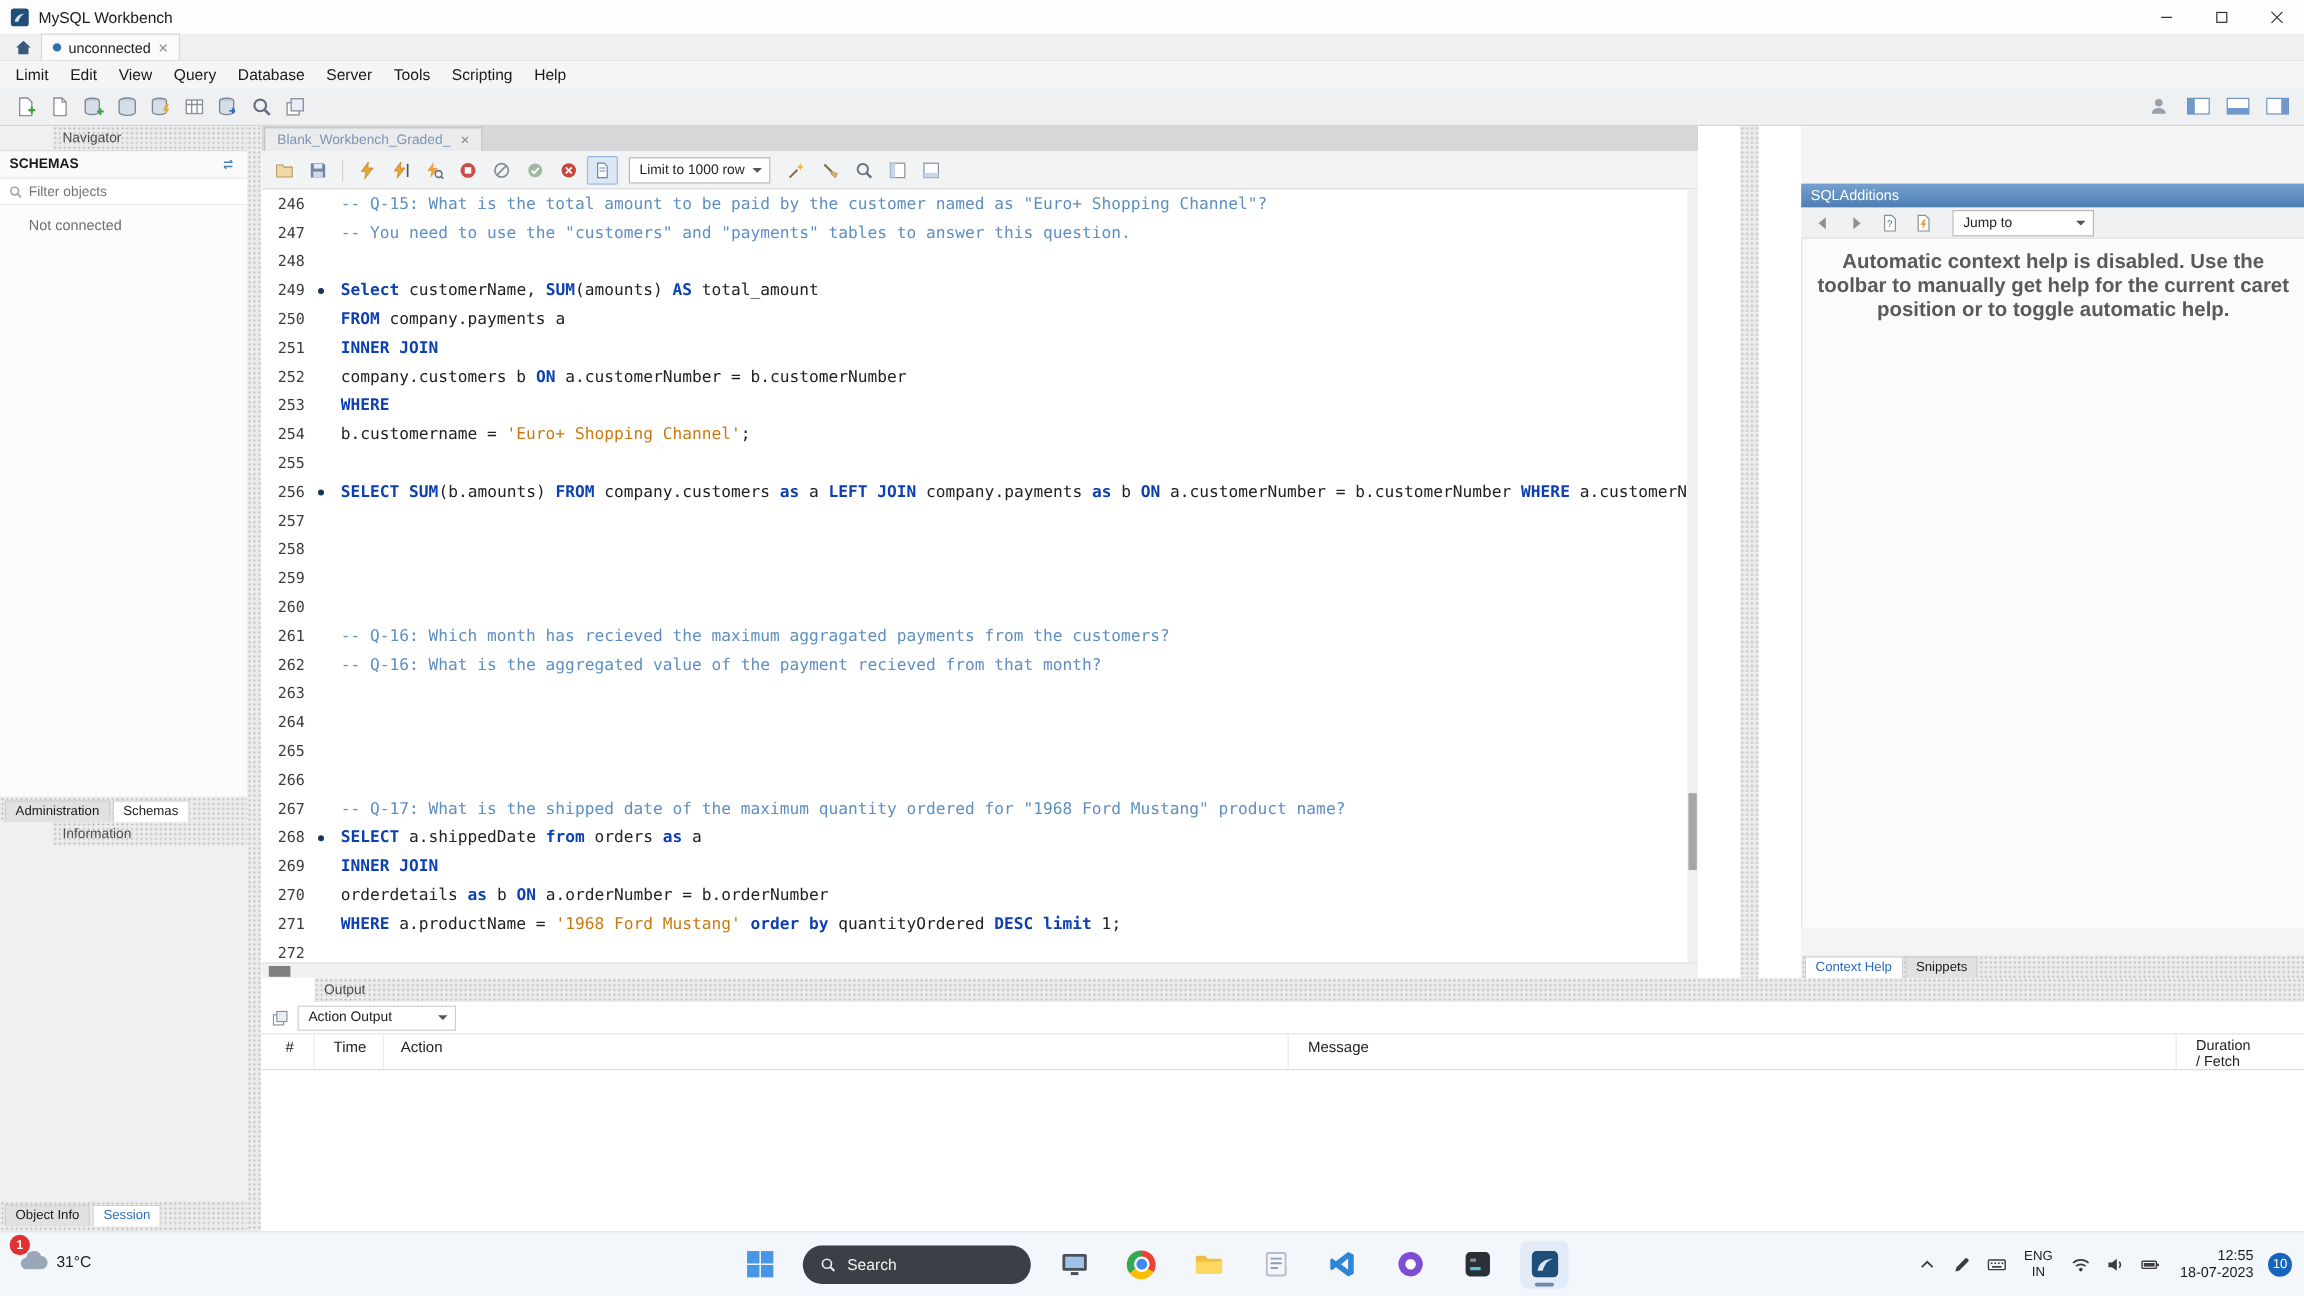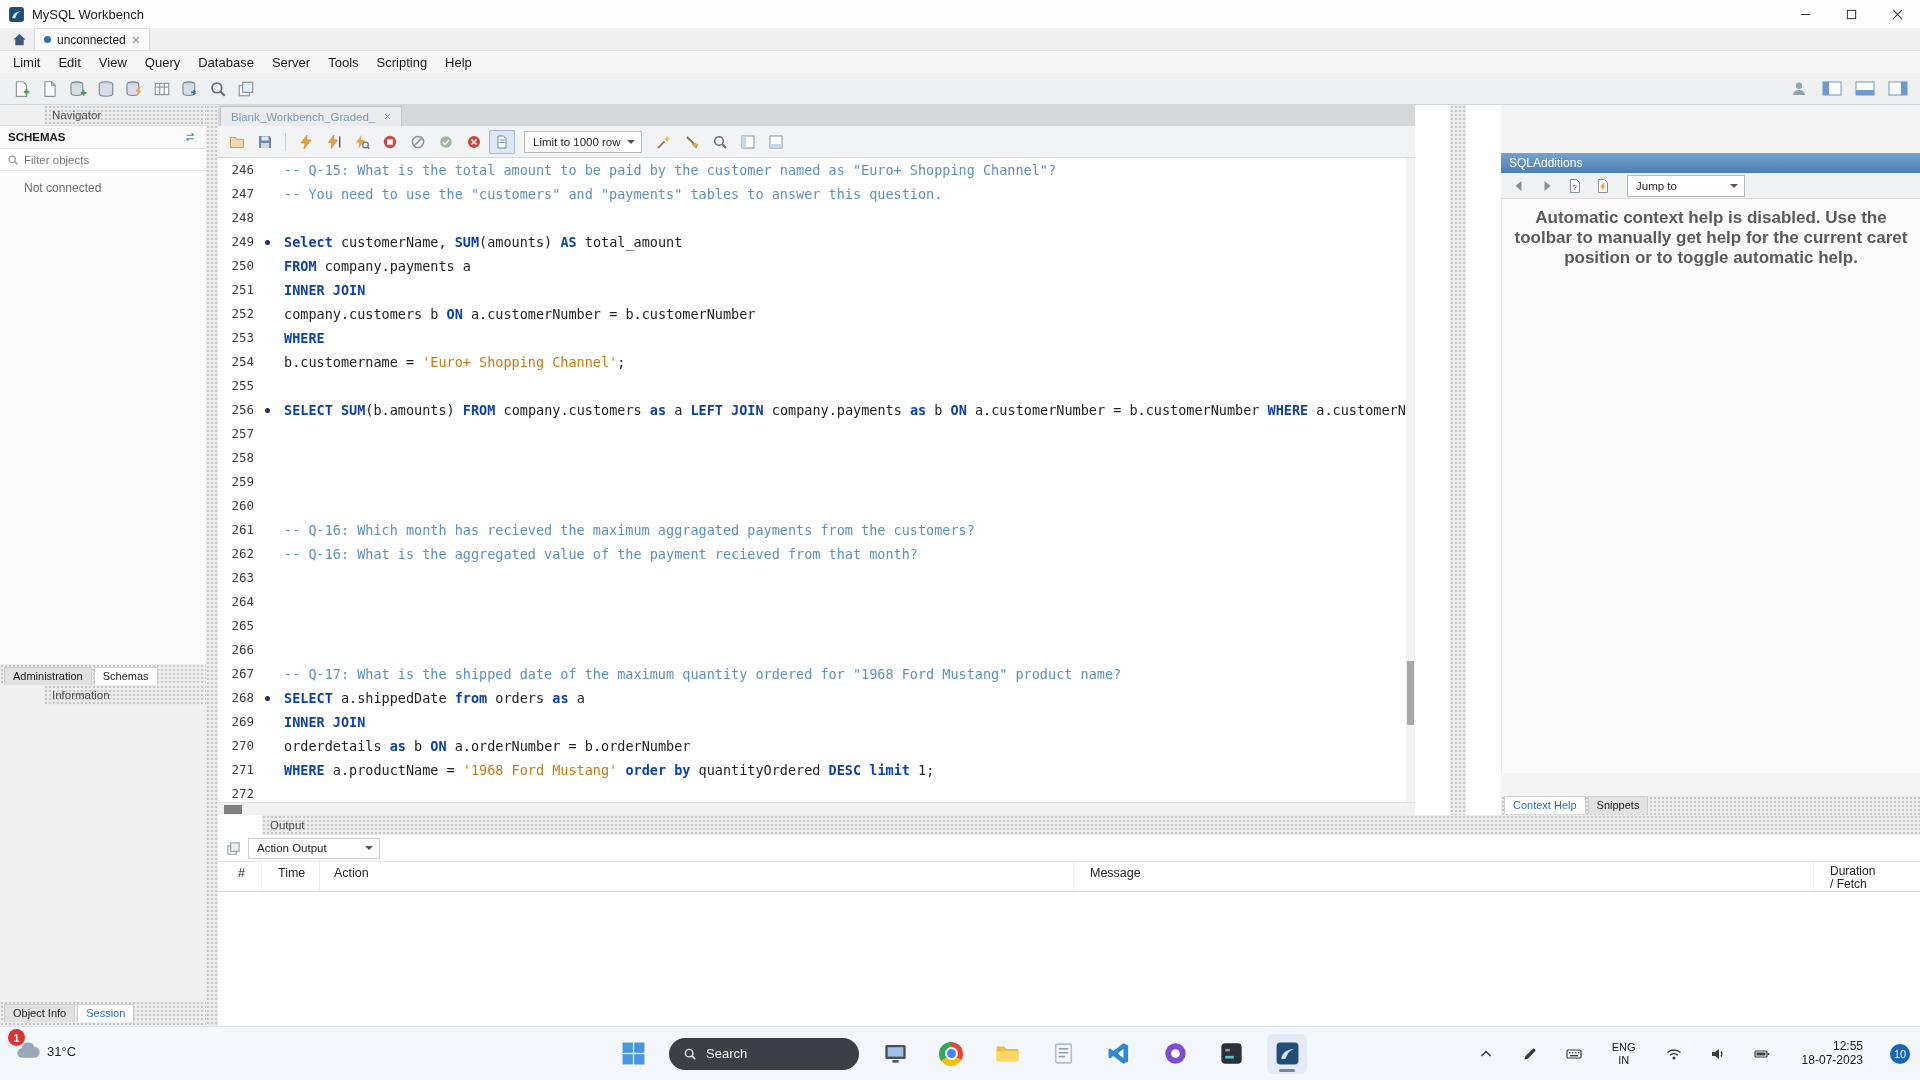--- a/index.html
+++ b/index.html
@@ -85,21 +85,21 @@
   .hthumb { position:absolute; left:6px; top:2px; width:18px; height:9px; background:#7f7f7f; }
 
   
   .right-panel { width:419px; display:flex; flex-direction:column; background:#f4f4f4; min-width:419px; }
   .rp-title { height:22px; background:linear-gradient(#76a1cf,#4d7eb2); color:#fff; font-size:12px; display:flex; align-items:center; padding:0 8px;margin-top:48px; }
   .rp-toolbar { height:28px; background:#f0f1f2; border-bottom:1px solid #dcdcdc; display:flex; align-items:center; padding:0 6px; gap:4px; }
   .rp-toolbar .stbtn { width:24px; height:22px; }
   .jump-dd { width:118px; margin-left:8px; }
   .rp-content { height:620px; background:#fbfbfb; border-left:1px solid #e2e2e2; }
   .help-text { margin:9px 7px; font-size:17px; font-weight:bold; color:#5a5a5a; text-align:center; line-height:1.18; }
-  .rp-tabs { height:20px; display:flex; align-items:flex-start; padding-left:3px; gap:2px;margin-top:23px; }
+  .rp-tabs { height:20px; display:flex; align-items:flex-end; padding-left:3px; gap:2px;margin-top:23px; }
   .rp-tab { font-size:11px; padding:2px 8px 3px; background:#e1e1e1; border:1px solid #cfcfcf; border-bottom:none; }
   .rp-tab.active { background:#fff; color:#2b6cc4; }
   .rp-filler { flex:1; background:#f0f0f0; }
 
   
   .output-panel { height:211px; display:flex; flex-direction:column; background:#fff; }
   .output-panel .panel-header { height:20px; }
   .action-row { height:26px; display:flex; align-items:center; gap:7px; padding-left:8px; background:#fff; }
   .action-row .ar-ic svg { width:15px; height:15px; }
   .action-dd { width:132px; height:21px; border:1px solid #cfcfcf; }
@@ -120,21 +120,21 @@
   .temp { font-size:13px; color:#222; }
   .tb-center { margin:0 auto; display:flex; align-items:center; gap:16px; }
   .titem { width:40px; height:40px; border-radius:6px; display:flex; align-items:center; justify-content:center; position:relative; }
   .titem svg { width:25px; height:25px; }
   .titem.active { background:#e2ebf7; }
   .indicator { position:absolute; bottom:2px; left:50%; transform:translateX(-50%); width:16px; height:3px; border-radius:2px; background:#6f88a8; }
   .tsearch { height:32px; width:190px; background:#3c3f46; border-radius:16px; display:flex; align-items:center; gap:9px; padding:0 14px; color:#f2f2f2; font-size:13px; }
   .tsearch svg { width:14px; height:14px; }
   .chrome { width:24px; height:24px; border-radius:50%; background:conic-gradient(#ea4335 0 120deg,#fbbc05 120deg 235deg,#34a853 235deg 360deg); position:relative; }
   .chrome::after { content:""; position:absolute; inset:5.5px; border-radius:50%; background:#4285f4; border:2.5px solid #fff; }
-  .tb-tray { position:absolute; right:4px; top:0; height:100%; display:flex; align-items:center; gap:18px; }
+  .tb-tray { position:absolute; right:4px; top:0; height:100%; display:flex; align-items:center; gap:3px; }
   .tray-btn { width:26px; height:34px; display:flex; align-items:center; justify-content:center; }
   .tray-btn svg { width:16px; height:16px; }
   .lang { display:flex; flex-direction:column; align-items:center; font-size:11px; line-height:12.5px; padding:0 7px; color:#1b1b1b; }
   .clock { display:flex; flex-direction:column; align-items:flex-end; font-size:12px; line-height:13.5px; padding:0 9px; color:#1b1b1b; }
   .notif-badge { min-width:20px; height:20px; border-radius:50%; background:#1565c0; color:#fff; font-size:11px; display:flex; align-items:center; justify-content:center; margin-right:6px; }
 </style>
 </head>
 <body>
 
 <div class="titlebar">

